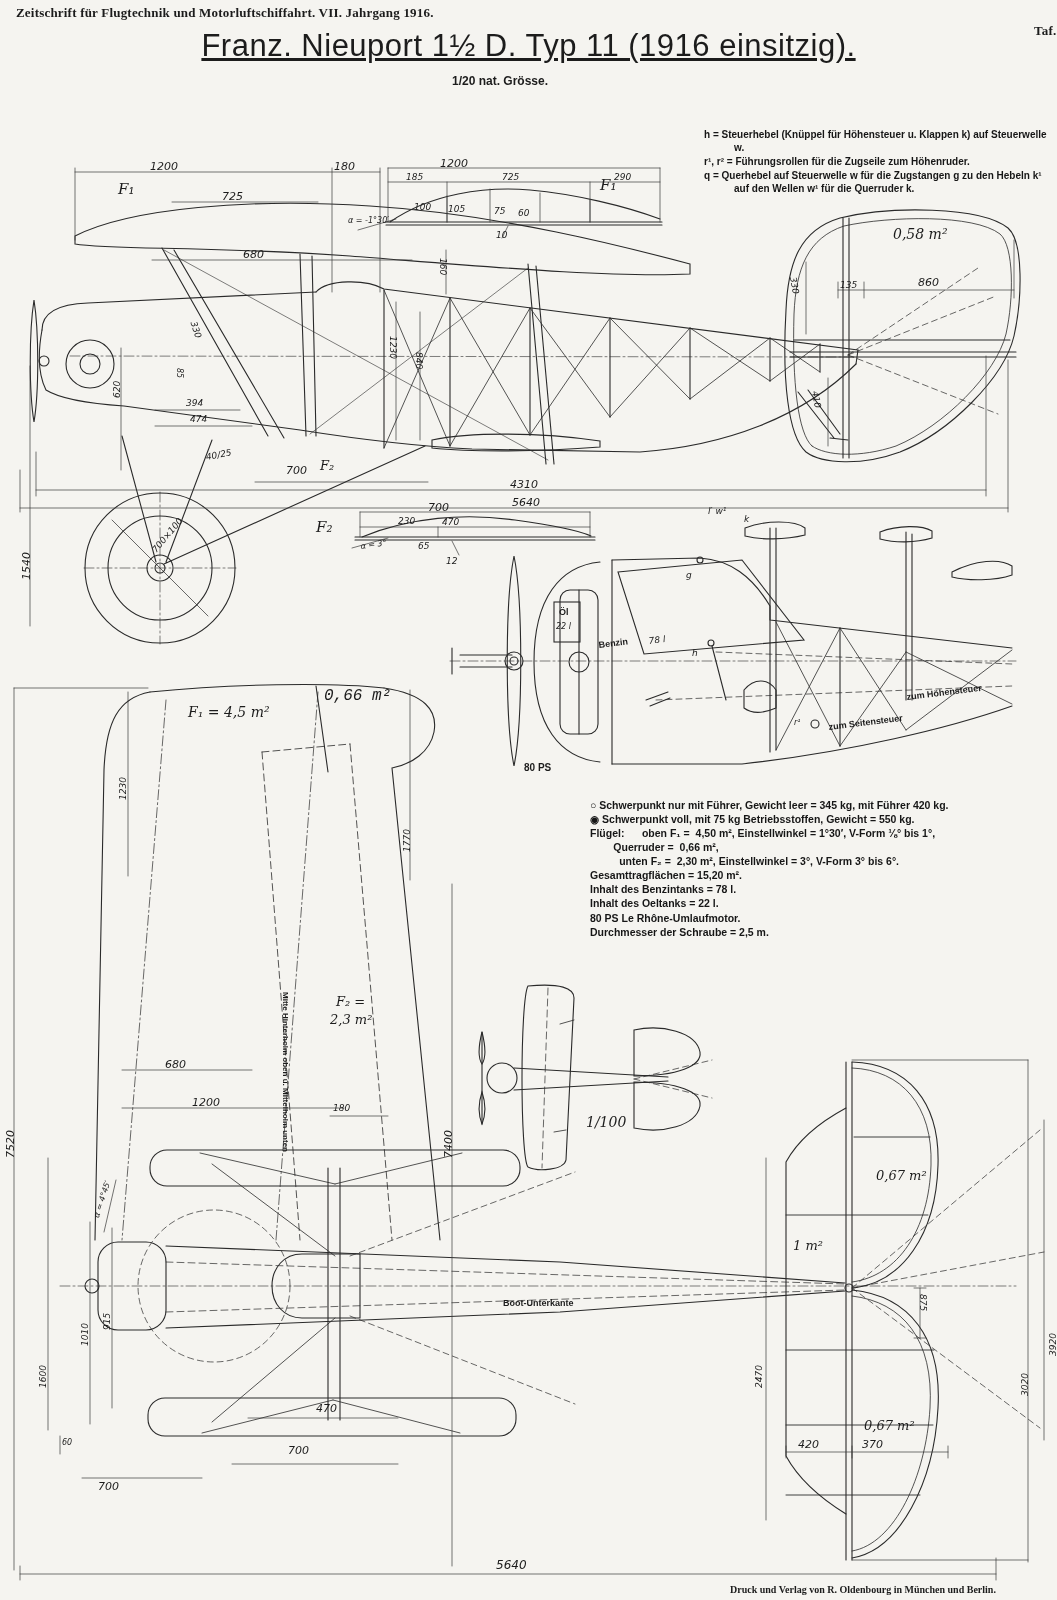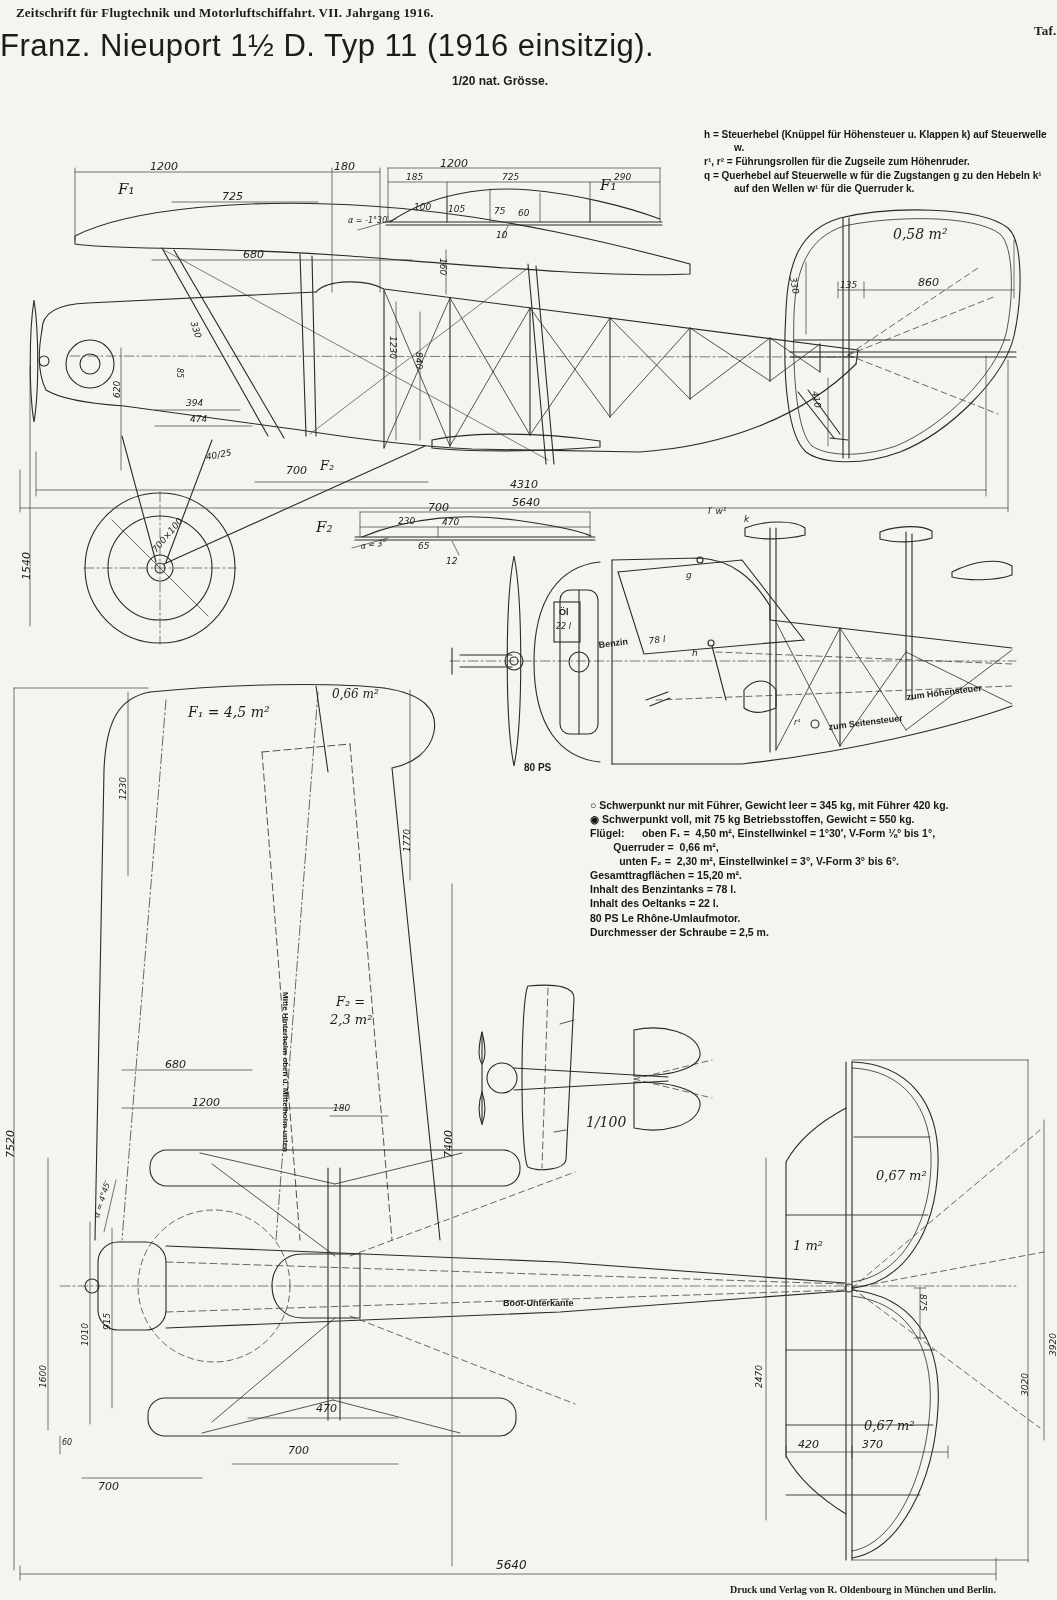--- a/index.html
+++ b/index.html
@@ -1,21 +1,21 @@
 <!DOCTYPE html>
 <html><head>
 <meta charset="utf-8">
 <style>
   html,body{margin:0;padding:0;background:#e8e7e3;}
   #plate{position:relative;width:1057px;height:1600px;background:#f5f4f0;overflow:hidden;
          font-family:"Liberation Sans",sans-serif;color:#1b1b1b;}
   svg{position:absolute;left:0;top:0;}
   .t{position:absolute;white-space:nowrap;color:#1c1c1c;}
   .hdr{font:700 13px "Liberation Serif",serif;letter-spacing:.2px;}
-  .title{font:400 31px "Liberation Sans",sans-serif;letter-spacing:.5px;text-align:left;width:100%;}
+  .title{font:400 31px "Liberation Sans",sans-serif;letter-spacing:.5px;text-align:center;width:100%;text-decoration:underline;}
   .subtitle{font:700 12px "Liberation Sans",sans-serif;text-align:center;width:1000px;}
   .legend{position:absolute;left:704px;top:80px;width:350px;margin-top:48px;}
   .legend p{margin:0 0 1px 0;font:700 10px "Liberation Sans",sans-serif;line-height:1.3;
             padding-left:30px;text-indent:-30px;color:#161616;}
   .specs{position:absolute;left:590px;top:798px;width:470px;}
   .specs p{margin:0;font:700 10.5px "Liberation Sans",sans-serif;line-height:1.34;white-space:pre-wrap;color:#161616;}
   .dim{font:italic 11px "DejaVu Sans",sans-serif;}
   .sm{font-size:9px;} .xs{font-size:8px;}
   .area{font:italic 13px "DejaVu Serif",serif;}
   .big{font-size:14px;}
@@ -262,21 +262,21 @@
   <span class="t prt" style="left:524px;top:762px;">80 PS</span>
   <span class="t dim sm" style="left:686px;top:570px;">g</span>
   <span class="t dim sm" style="left:692px;top:648px;">h</span>
   <span class="t dim xs" style="left:794px;top:718px;">r¹</span>
   <span class="t dim sm" style="left:708px;top:506px;">l′ w¹</span>
   <span class="t dim sm" style="left:744px;top:514px;">k</span>
   <span class="t prt9" style="left:906px;top:692px;transform:rotate(-7deg);transform-origin:left top;">zum Höhensteuer</span>
   <span class="t prt9" style="left:828px;top:722px;transform:rotate(-7deg);transform-origin:left top;">zum Seitensteuer</span>
 
   <span class="t area big" style="left:188px;top:704px;">F₁ = 4,5 m²</span>
-  <span class="t area" style="left:332px;top:687px;font-size:12px;">0,66 m²</span>
+  <span class="t area" style="left:324px;top:687px;font-size:16px;font-family:Liberation Mono, monospace;">0,66 m²</span>
   <span class="t area" style="left:336px;top:994px;">F₂ =</span>
   <span class="t area" style="left:330px;top:1012px;">2,3 m²</span>
   <span class="t dim sm rm90" style="left:118px;top:800px;">1230</span>
   <span class="t dim sm rm90" style="left:402px;top:852px;">1770</span>
   <span class="t dim" style="left:165px;top:1058px;">680</span>
   <span class="t dim" style="left:192px;top:1096px;">1200</span>
   <span class="t dim sm" style="left:333px;top:1103px;">180</span>
   <span class="t xs r90" style="left:290px;top:992px;font-family:'Liberation Sans',sans-serif;font-weight:700;">Mitte Hinterholm oben u. Mittelholm unten</span>
   <span class="t dim rm90" style="left:4px;top:1158px;">7520</span>
   <span class="t dim rm90" style="left:442px;top:1158px;">7400</span>

